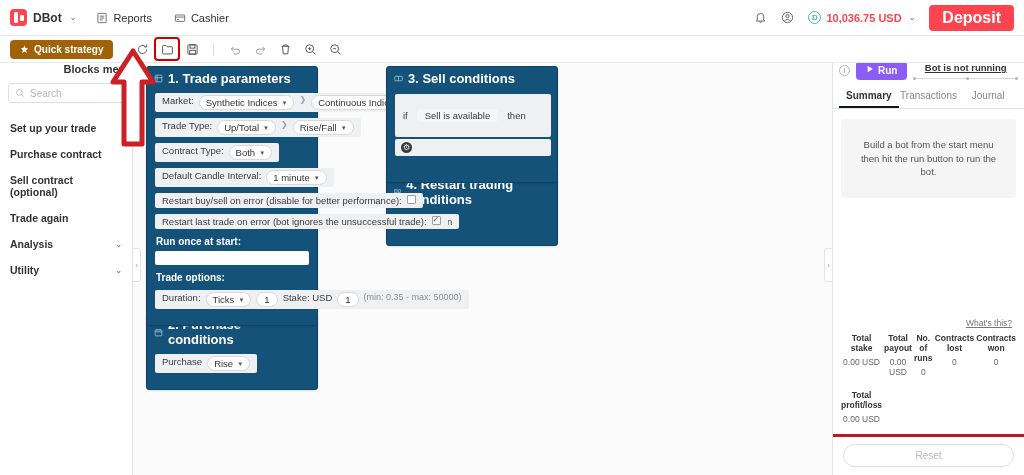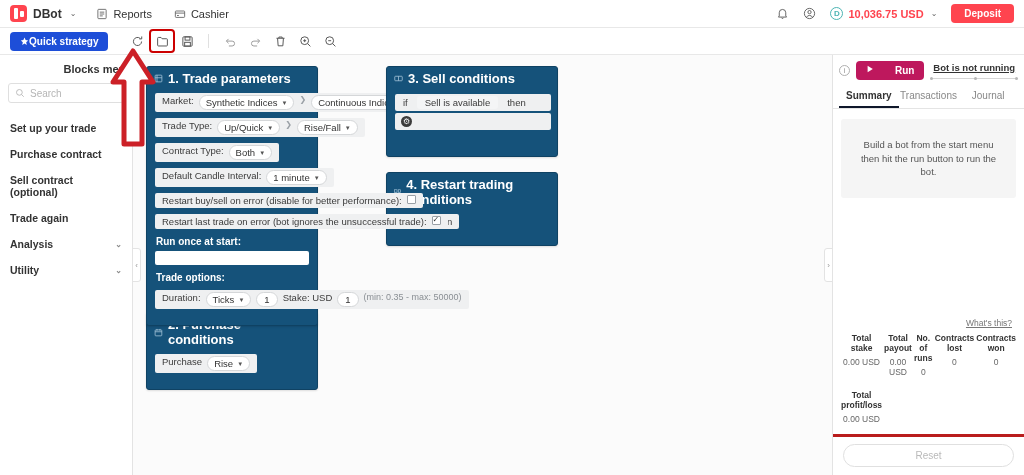--- a/index.html
+++ b/index.html
@@ -8,21 +8,21 @@
     font-family: "Liberation Sans", sans-serif;
     background: #ffffff;
     overflow: hidden;
     position: relative;
     font-size: 11px;
     color: #333333;
   }
 
   
   .header {
-    height: 28px; width: 100%;
+    height: 36px; width: 100%;
     background: #ffffff;
     border-bottom: 1px solid #e8e8e8;
     display: flex; align-items: center;
     padding: 0 10px;
     position: relative; z-index: 40;
   }
   .brand { display: flex; align-items: center; gap: 6px; margin-right: 20px; }
   .brand-logo {
     width: 17px; height: 17px; border-radius: 4px;
     background: #ff444f; position: relative;
@@ -45,36 +45,36 @@
   .hdr-right { margin-left: auto; display: flex; align-items: center; gap: 14px; }
   .bal-wrap { display: flex; align-items: center; gap: 5px; }
   .bal-coin {
     width: 13px; height: 13px; border-radius: 50%;
     border: 1.4px solid #4bb4b3; color: #4bb4b3;
     font-size: 8px; display: flex; align-items: center; justify-content: center;
     font-weight: bold;
   }
   .bal-amount { color: #ff444f; font-weight: bold; font-size: 11px; }
   .deposit-btn {
-    background: #ff444f; color: #fff; font-size: 10px; font-weight: bold;
+    background: #ff444f; color: #fff; font-size: 16px; font-weight: bold;
     border-radius: 4px; padding: 4px 13px; border: none; cursor: pointer;
   }
 
   
   .toolbar {
     height: 27px; width: 100%;
     background: #ffffff;
     border-bottom: 1px solid #e8e8e8;
     display: flex; align-items: center; padding: 0 10px;
     position: relative; z-index: 35;
   }
   .quick-strategy {
-    background: #1d4ed8; color: #fff; font-size: 10px; font-weight: bold;
+    background: #a16207; color: #fff; font-size: 10px; font-weight: bold;
     border-radius: 4px; padding: 4px 10px; border: none; cursor: pointer;
-    display: flex; align-items: center; margin-right: 18px;
+    display: flex; align-items: center; gap: 5px; margin-right: 18px;
   }
   .tb-group { display: flex; align-items: center; gap: 3px; }
   .tb-btn {
     width: 22px; height: 20px; display: flex; align-items: center;
     justify-content: center; cursor: pointer; color: #555; border-radius: 3px;
   }
   .tb-sep { width: 1px; height: 14px; background: #e0e0e0; margin: 0 7px; }
   .tb-highlight { outline: 2px solid #cc0000; border-radius: 2px; }
 
   
@@ -160,21 +160,21 @@
   .stmt-label {
     padding: 4px 9px; font-size: 10px; font-weight: bold; color: #fff;
   }
   .stmt-slot {
     height: 14px; background: #ffffff; margin: 0 8px 3px 8px;
     border-radius: 2px;
   }
   .hint { color: #8a8f94; font-size: 9px; }
   .if-row {
     background: #eff0f1; color: #3b3b3b; border-radius: 2px;
-    margin: 4px 6px 2px 8px; padding: 2px 8px;
+    margin: 4px 6px 2px 8px; padding: 15px 8px;
     display: flex; align-items: center; gap: 9px; font-size: 9.5px;
   }
   .val-pill {
     background: #f4f5f6; border-radius: 3px; padding: 1px 8px;
     font-size: 9.5px; color: #3b3b3b;
   }
   .gear-row {
     background: #eff0f1; border-radius: 2px; margin: 0 6px 4px 8px;
     padding: 3px 6px; display: flex; align-items: center; min-height: 13px;
   }
@@ -196,23 +196,23 @@
   .run-bar {
     display: flex; align-items: center; gap: 6px;
     padding: 6px 6px 4px 6px;
   }
   .info-ic {
     width: 11px; height: 11px; border-radius: 50%; border: 1px solid #b0b0b0;
     color: #999; font-size: 8px; display: flex; align-items: center;
     justify-content: center; flex: 0 0 11px;
   }
   .run-btn {
-    background: #be185d; color: #fff; border: none; border-radius: 4px;
+    background: #8b5cf6; color: #fff; border: none; border-radius: 4px;
     font-size: 10px; font-weight: bold; padding: 4px 10px; cursor: pointer;
-    display: flex; gap: 21px;
+    display: flex; gap: 4px;
   }
   .status-wrap { flex: 1; }
   .status-text { font-size: 9.5px; font-weight: bold; color: #333; text-align: center; text-decoration: underline; }
   .prog-track {
     height: 1px; background: #d6d6d6; margin-top: 5px; position: relative;
   }
   .prog-dot {
     width: 3px; height: 3px; background: #b7b7b7; border-radius: 50%;
     position: absolute; top: -1px;
   }
@@ -419,21 +419,21 @@
           <span class="dd">
             <span>Volatilit</span>
           </span>
         </div>
       </div>
 
       <div class="row-holder">
         <div class="field-row">
           <span>Trade Type:</span>
           <span class="dd">
-            <span>Up/Quick</span>
+            <span>Up/Total</span>
             <span class="dd-arrow">▼</span>
           </span>
           <span class="arrow-sep">❯</span>
           <span class="dd">
             <span>Rise/Fall</span>
             <span class="dd-arrow">▼</span>
           </span>
         </div>
       </div>
 

